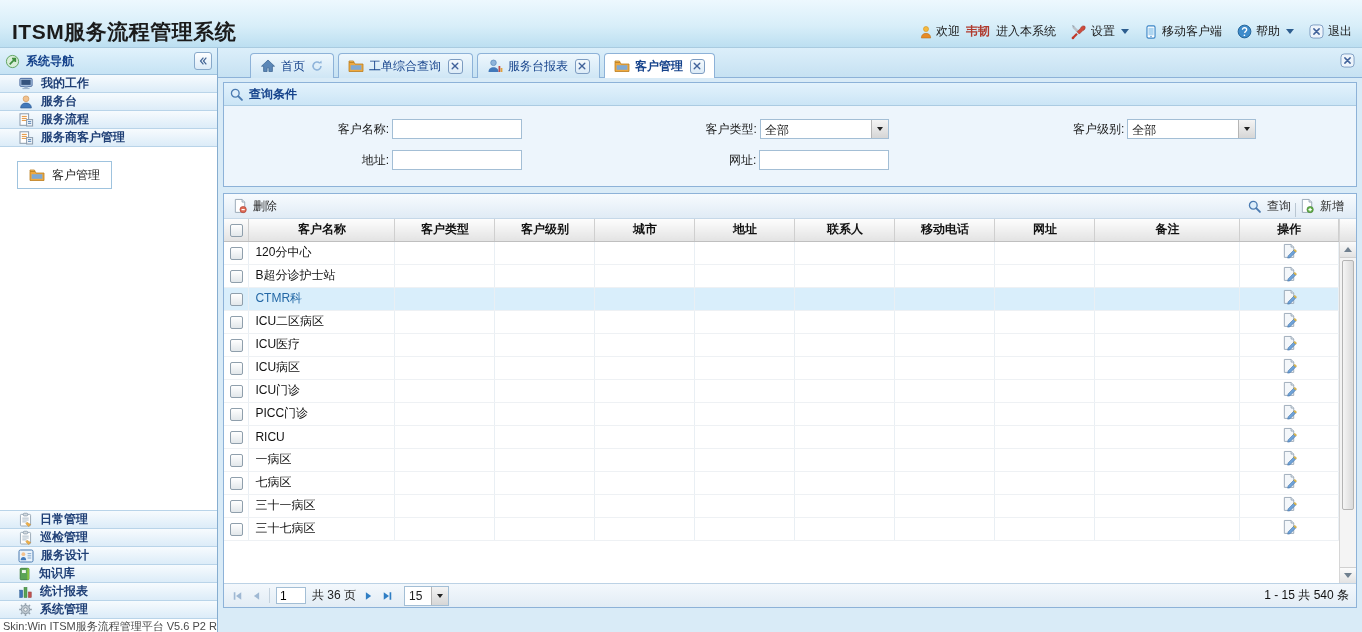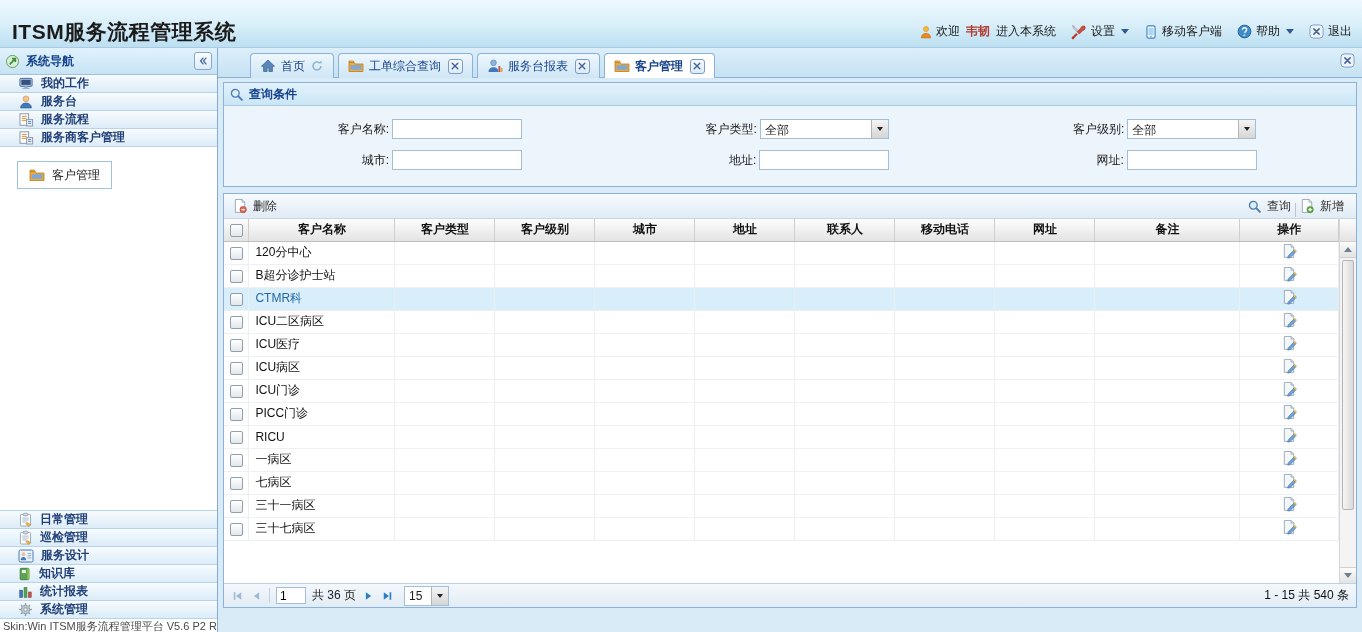--- a/index.html
+++ b/index.html
@@ -389,24 +389,20 @@
             <div class="field">
               <label>客户级别:</label>
               <span class="combo">
                 <span class="combo-text">全部</span>
                 <span class="combo-btn">
                     <span class="dArr"></span>
                   </span>
               </span>
             </div>
             <div class="field">
-              <label>城市:</label>
-              <input class="txt" value="" style="">
-            </div>
-            <div class="field">
               <label>地址:</label>
               <input class="txt" value="" style="">
             </div>
             <div class="field">
               <label>网址:</label>
               <input class="txt" value="" style="">
             </div>
           </div>
         </div>
 

